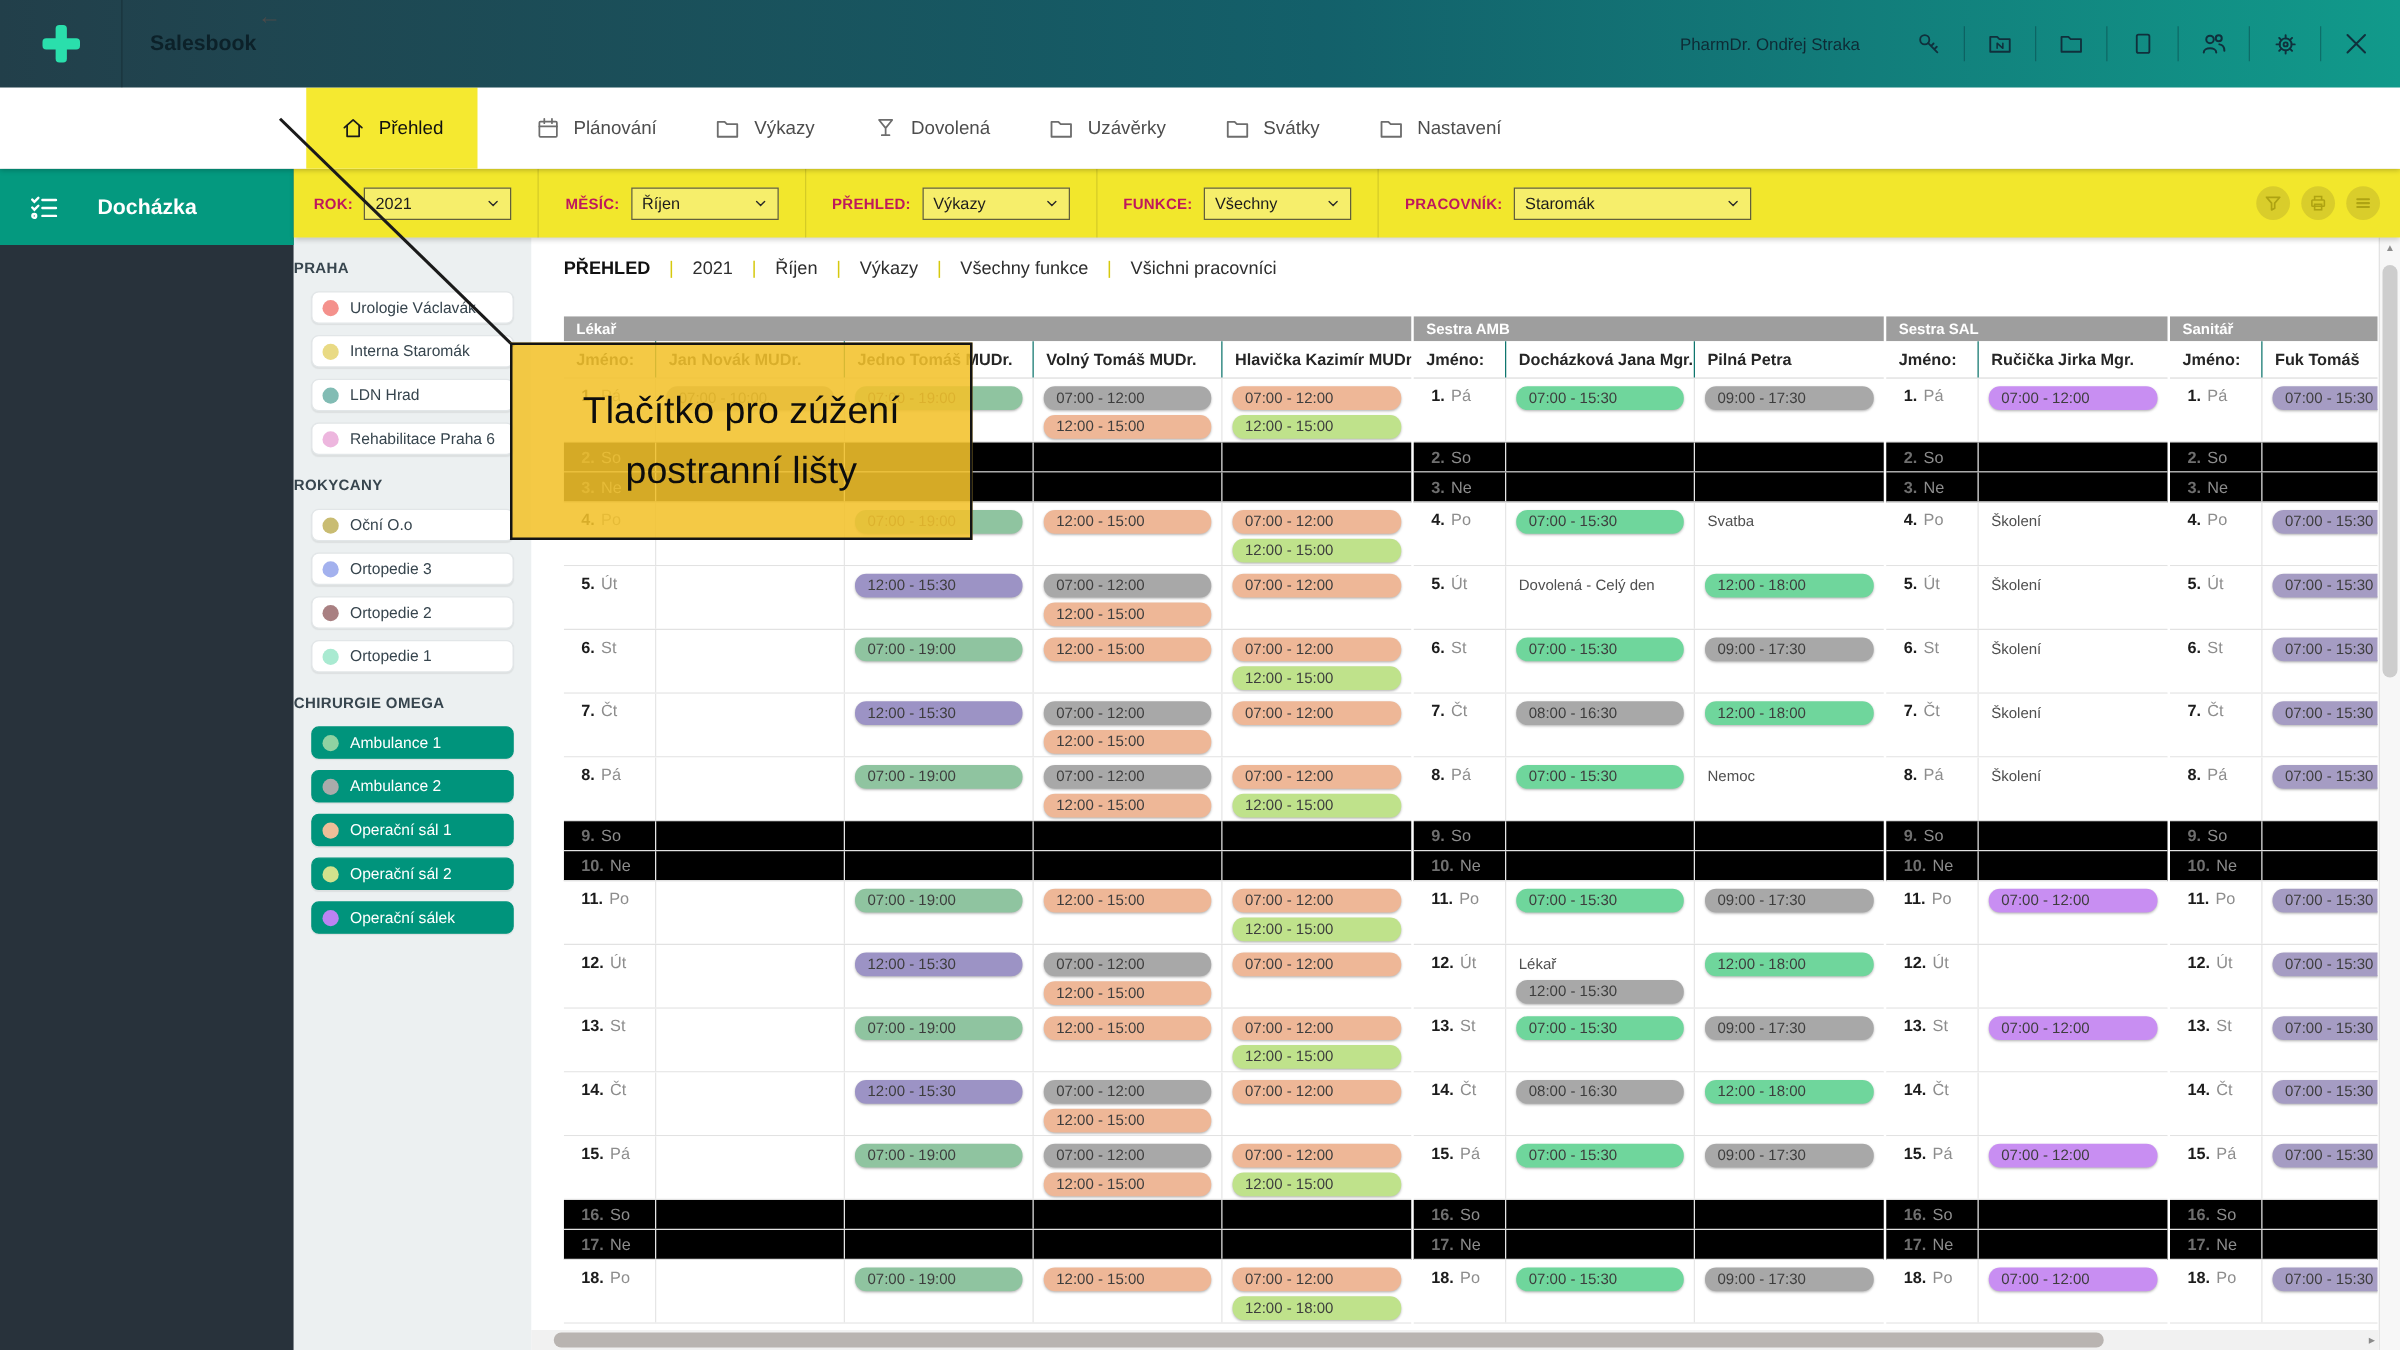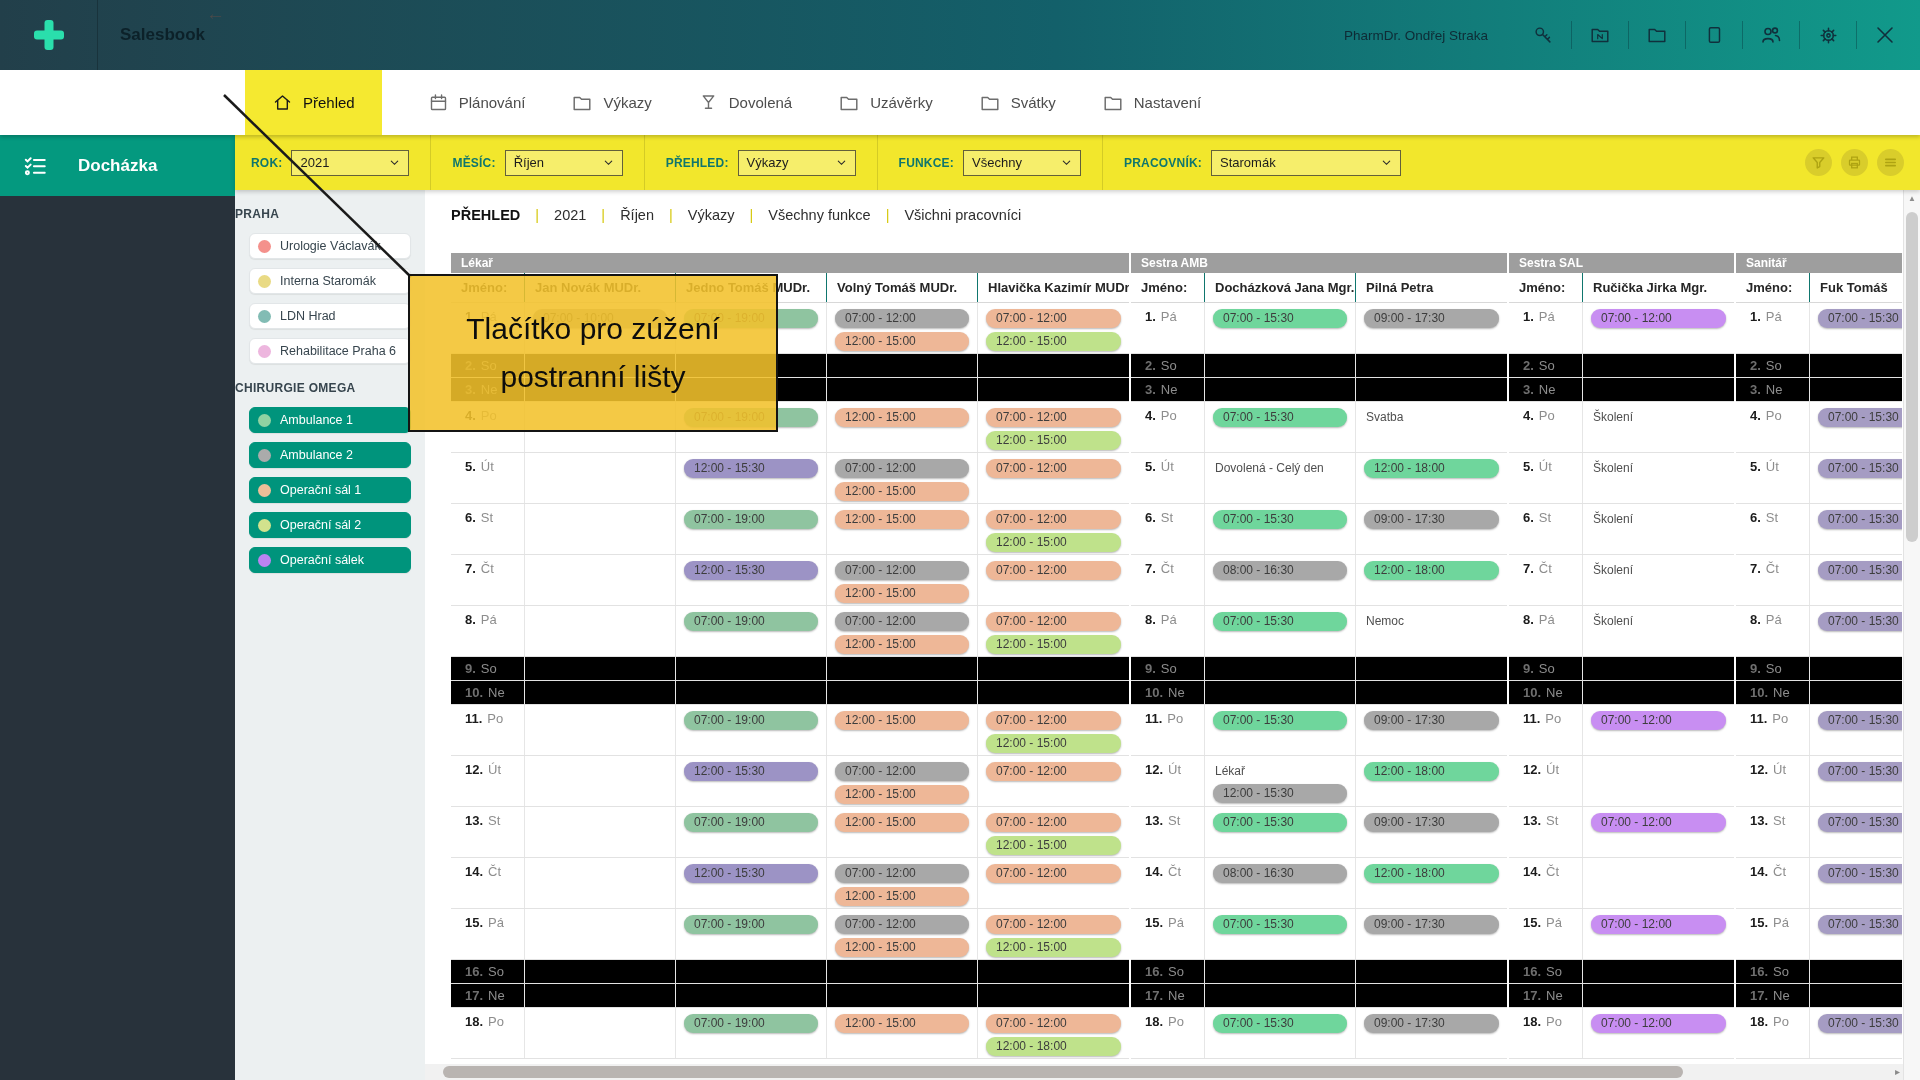--- a/index.html
+++ b/index.html
@@ -27,21 +27,21 @@
   .tab .icon { color:#6d6d6d; }
   .tab.active { background:#f5e930; padding:0 27px; color:#101010; }
   .tab.active .icon { color:#1a1a1a; }
 
   
   .filterbar { position:absolute; top:135px; left:235px; width:1685px; height:55px; background:#f2e72c;
     display:flex; align-items:center; padding-left:16px; z-index:4; box-shadow:0 2px 4px rgba(0,0,0,.18); }
   .fgroup { display:flex; align-items:center; padding:0 21px; height:100%; }
   .fgroup + .fgroup { border-left:1px solid rgba(0,0,0,.12); }
   .fgroup:first-child { padding-left:0; }
-  .flabel { font-size:12px; font-weight:bold; color:#0f766e; margin-right:9px; letter-spacing:.2px; }
+  .flabel { font-size:12px; font-weight:bold; color:#be185d; margin-right:9px; letter-spacing:.2px; }
   .fselect { height:26px; border:1px solid #63603a; background:rgba(255,255,255,.3);
     display:flex; align-items:center; justify-content:space-between; padding:0 8px;
     font-size:13px; color:#1c1c1c; cursor:pointer; }
   .fselect .icon { color:#2a2a2a; }
   .factions { margin-left:auto; display:flex; gap:9px; margin-right:16px; }
   .fbtn { width:27px; height:27px; border-radius:50%; background:#d9cd2b; color:#aea312;
     display:flex; align-items:center; justify-content:center; cursor:pointer; }
 
   
   .side-dark { position:absolute; top:135px; left:0; width:235px; bottom:0; background:#28323b; z-index:2; }
@@ -341,20 +341,39 @@
           <span class="dot" style="background:#e9da84"></span>
           <span>Interna Staromák</span>
         </div>
         <div class="loc-item">
           <span class="dot" style="background:#82bcb4"></span>
           <span>LDN Hrad</span>
         </div>
         <div class="loc-item">
           <span class="dot" style="background:#edb6de"></span>
           <span>Rehabilitace Praha 6</span>
+        </div>
+      </div>
+      <div>
+        <div class="loc-heading">ROKYCANY</div>
+        <div class="loc-item">
+          <span class="dot" style="background:#c9bc72"></span>
+          <span>Oční O.o</span>
+        </div>
+        <div class="loc-item">
+          <span class="dot" style="background:#a3b1ee"></span>
+          <span>Ortopedie 3</span>
+        </div>
+        <div class="loc-item">
+          <span class="dot" style="background:#a98082"></span>
+          <span>Ortopedie 2</span>
+        </div>
+        <div class="loc-item">
+          <span class="dot" style="background:#a9ead1"></span>
+          <span>Ortopedie 1</span>
         </div>
       </div>
       <div>
         <div class="loc-heading">CHIRURGIE OMEGA</div>
         <div class="loc-item selected">
           <span class="dot" style="background:#90d2a2"></span>
           <span>Ambulance 1</span>
         </div>
         <div class="loc-item selected">
           <span class="dot" style="background:#ababab"></span>

